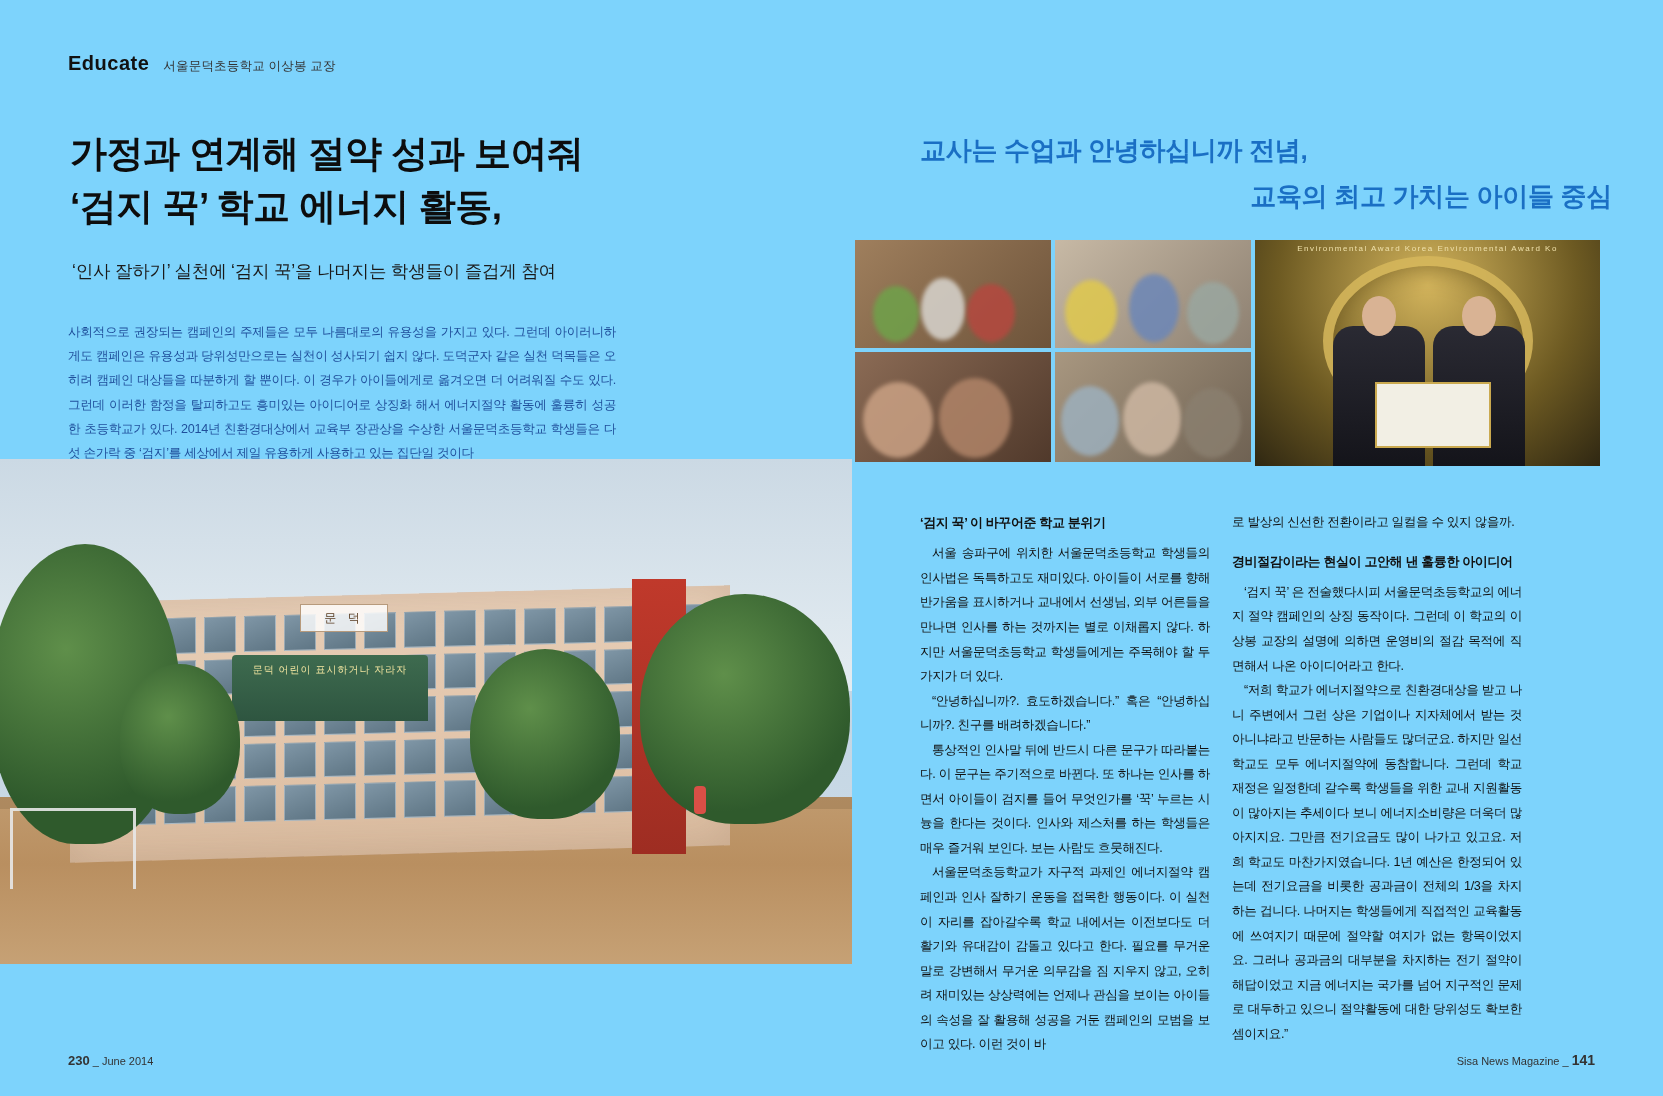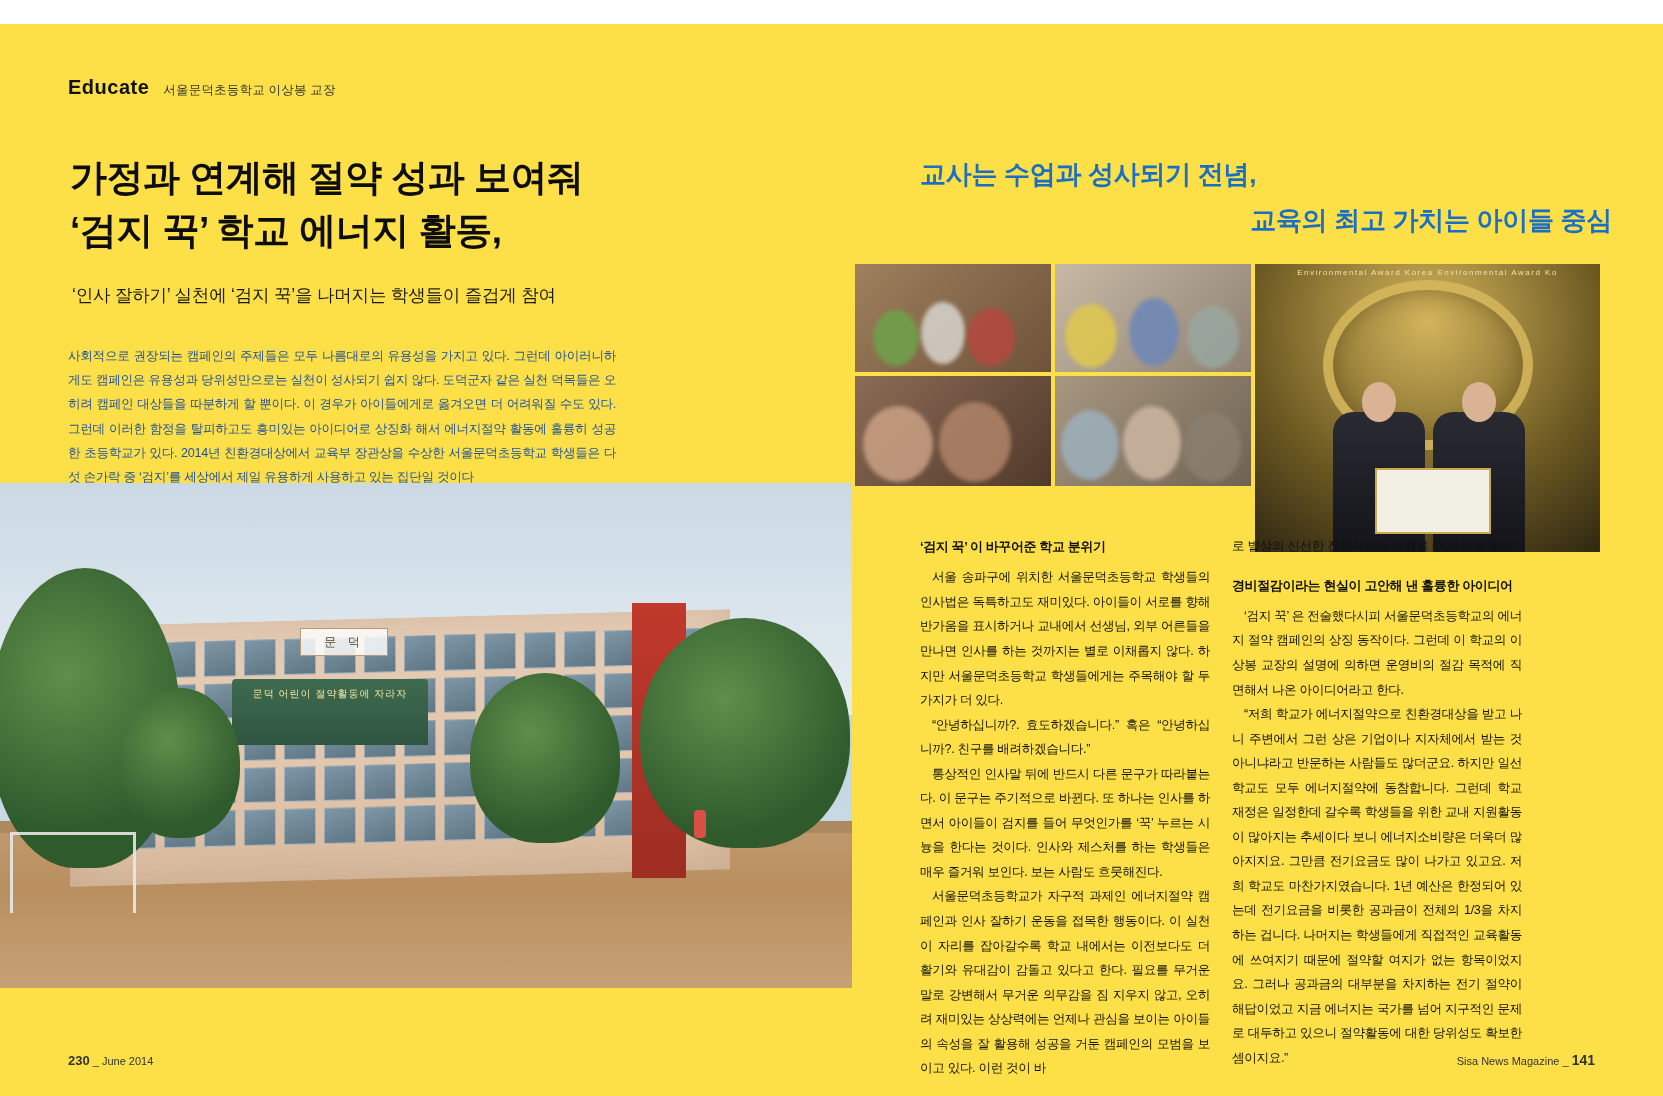--- a/index.html
+++ b/index.html
@@ -11,22 +11,21 @@
     width: 1663px;
     height: 1096px;
     position: relative;
     font-family: "Liberation Sans", sans-serif;
     color: #1a1a1a;
     overflow: hidden;
   }
   .page {
     position: absolute;
     inset: 0;
-    background: #fde047;
-    margin-top: 24px;
+    background: #7dd3fc;
   }
 
   
   .kicker {
     position: absolute;
     left: 68px;
     top: 52px;
     display: flex;
     align-items: baseline;
     gap: 14px;
@@ -224,21 +223,21 @@
   }
   .ph {
     position: absolute;
     overflow: hidden;
     background: #8d8d8d;
   }
   .p1 { left: 0;   top: 0;   width: 196px; height: 108px; background: linear-gradient(135deg,#9f7f5d,#6d533a); }
   .p2 { left: 200px;top: 0;   width: 196px; height: 108px; background: linear-gradient(135deg,#c7b9a5,#8d8071); }
   .p3 { left: 0;   top: 112px;width: 196px; height: 110px; background: linear-gradient(135deg,#8b6b55,#50392b); }
   .p4 { left: 200px;top: 112px;width: 196px; height: 110px; background: linear-gradient(135deg,#a89780,#6f6253); }
-  .p5 { left: 400px;top: 0;   width: 345px; height: 288px; background: radial-gradient(circle at 50% 20%, #d3b45c, #6d5a22 60%, #2f2712 100%); }
+  .p5 { left: 400px;top: 0;   width: 345px; height: 226px; background: radial-gradient(circle at 50% 20%, #d3b45c, #6d5a22 60%, #2f2712 100%); }
   .ph .blur-figs {
     position: absolute;
     inset: 0;
   }
   .ph .blur-figs span {
     position: absolute;
     border-radius: 50%;
     filter: blur(2px);
     opacity: 0.85;
   }
@@ -435,32 +434,32 @@
           <i></i>
           <i></i>
           <i></i>
           <i></i>
           <i></i>
       </div>
     </div>
     <div class="red-tower"></div>
     <div class="school-name-plate">문 덕</div>
     <div class="entrance">
-      <div class="entrance-sign">문덕 어린이 절약활동에 자라자</div>
+      <div class="entrance-sign">문덕 어린이 표시하거나 자라자</div>
     </div>
     <div class="tree t1"></div>
     <div class="tree t2"></div>
     <div class="tree t3"></div>
     <div class="tree t4"></div>
     <div class="goal"></div>
     <div class="kid"></div>
   </div>
 
   <div class="right-headline">
-    <span>교사는 수업과 성사되기 전념,</span>
+    <span>교사는 수업과 안녕하십니까 전념,</span>
     <span class="l2">교육의 최고 가치는 아이들 중심</span>
   </div>
 
   <div class="photo-grid">
     <div class="ph p1">
       <div class="blur-figs">
         <span style="left:18px;top:46px;width:46px;height:56px;background:#6fa24a;"></span>
         <span style="left:66px;top:38px;width:44px;height:62px;background:#d8d5cf;"></span>
         <span style="left:112px;top:44px;width:48px;height:58px;background:#b5483f;"></span>
       </div>

